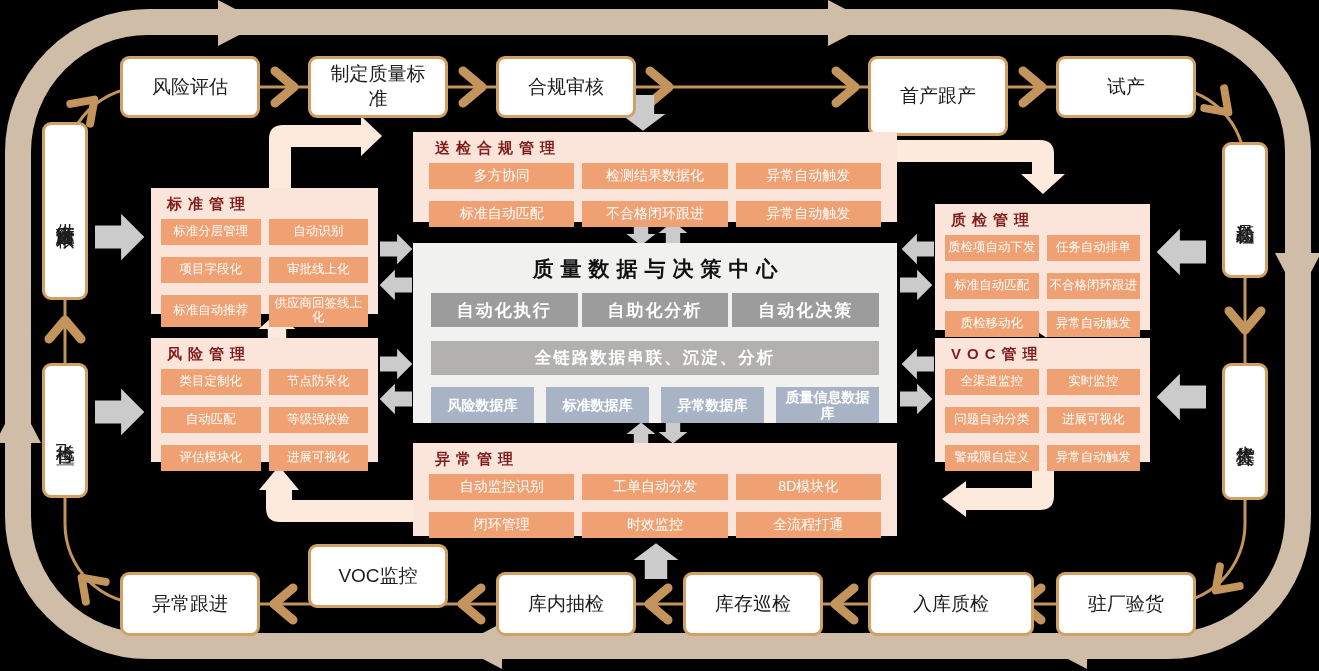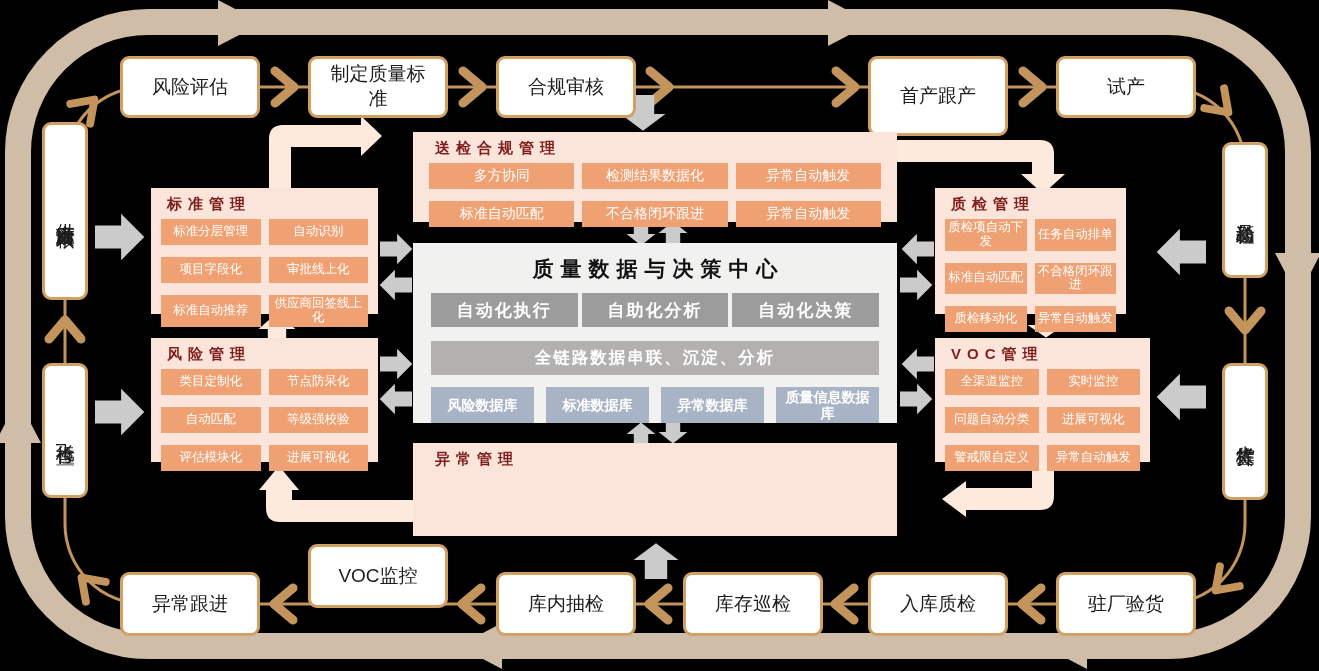--- a/index.html
+++ b/index.html
@@ -144,21 +144,21 @@
     </div>
   <div class="node" style="left:308px;top:544px;width:140px;height:64px;">
       <span>VOC监控</span>
     </div>
   <div class="node" style="left:496px;top:572px;width:140px;height:64px;">
       <span>库内抽检</span>
     </div>
   <div class="node" style="left:683px;top:572px;width:140px;height:64px;">
       <span>库存巡检</span>
     </div>
-  <div class="node" style="left:868px;top:572px;width:140px;height:64px;">
+  <div class="node" style="left:868px;top:572px;width:166px;height:64px;">
       <span>入库质检</span>
     </div>
   <div class="node" style="left:1056px;top:572px;width:140px;height:64px;">
       <span>驻厂验货</span>
     </div>
 
   <div class="node v" style="left:42px;top:122px;width:46px;height:178px;">
       <span>供应商准入审核</span>
     </div>
   <div class="node v" style="left:42px;top:363px;width:46px;height:135px;">
@@ -188,20 +188,28 @@
     <div class="dbs">
       <div class="db">风险数据库</div>
       <div class="db">标准数据库</div>
       <div class="db">异常数据库</div>
       <div class="db">质量信息数据库</div>
     </div>
   </div>
 
   <div class="panel wide" style="left:413px;top:443px;width:484px;height:93px;">
     <h3>异常管理</h3>
+    <div class="chips c3">
+      <div class="chip">自动监控识别</div>
+      <div class="chip">工单自动分发</div>
+      <div class="chip">8D模块化</div>
+      <div class="chip">闭环管理</div>
+      <div class="chip">时效监控</div>
+      <div class="chip">全流程打通</div>
+    </div>
   </div>
 
   <div class="panel" style="left:151px;top:188px;width:227px;height:126px;">
     <h3>标准管理</h3>
     <div class="chips c2">
       <div class="chip">标准分层管理</div>
       <div class="chip">自动识别</div>
       <div class="chip">项目字段化</div>
       <div class="chip">审批线上化</div>
       <div class="chip">标准自动推荐</div>
@@ -214,21 +222,21 @@
     <div class="chips c2">
       <div class="chip">类目定制化</div>
       <div class="chip">节点防呆化</div>
       <div class="chip">自动匹配</div>
       <div class="chip">等级强校验</div>
       <div class="chip">评估模块化</div>
       <div class="chip">进展可视化</div>
     </div>
   </div>
 
-  <div class="panel" style="left:935px;top:188px;width:191px;height:126px;">
+  <div class="panel" style="left:935px;top:204px;width:215px;height:126px;">
     <h3>质检管理</h3>
     <div class="chips c2">
       <div class="chip">质检项自动下发</div>
       <div class="chip">任务自动排单</div>
       <div class="chip">标准自动匹配</div>
       <div class="chip">不合格闭环跟进</div>
       <div class="chip">质检移动化</div>
       <div class="chip">异常自动触发</div>
     </div>
   </div>

